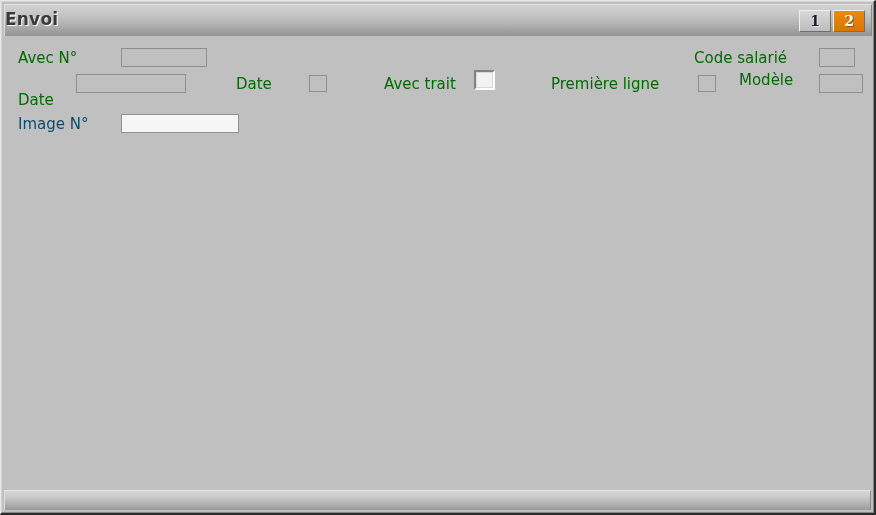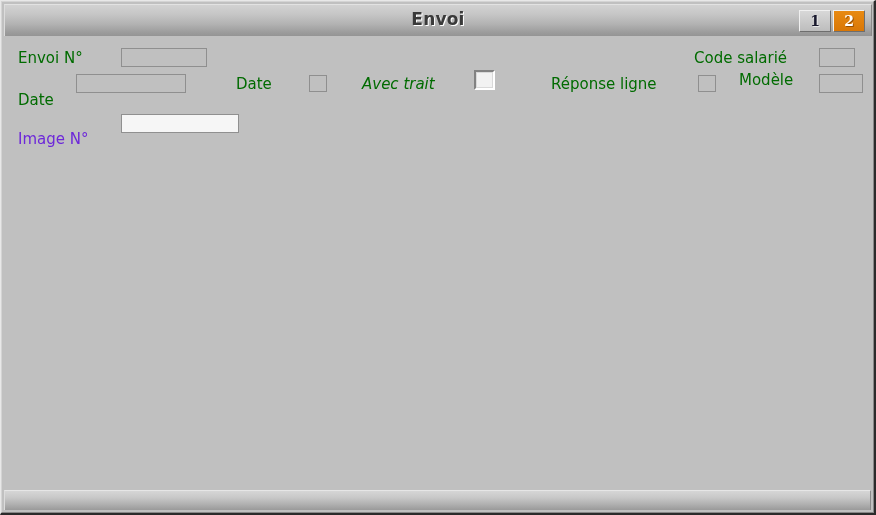--- a/index.html
+++ b/index.html
@@ -51,21 +51,21 @@
         #949494 100%);
     border-top: 1px solid #e2e2e2;
     border-left: 1px solid #dcdcdc;
     border-right: 1px solid #8a8a8a;
     box-sizing: border-box;
   }
   .title-text {
     position: absolute;
     left: 0; right: 0;
     top: 4px;
-    text-align: center;
+    text-align: left;
     font-size: 17px;
     font-weight: bold;
     color: #3a3a3a;
     text-shadow: 1px 1px 0 #ffffff;
     letter-spacing: 0.2px;
     font-family: "DejaVu Sans", sans-serif;
   }
 
   
   .tabs {
@@ -110,21 +110,21 @@
     background: #c0c0c0;
   }
 
   .lbl {
     position: absolute;
     font-size: 15px;
     white-space: nowrap;
     font-family: "DejaVu Sans", sans-serif;
   }
   .lbl.green  { color: #006b00; }
-  .lbl.navy   { color: #6d28d9; margin-top: 15px; }
+  .lbl.navy   { color: #0c4a6e; }
 
   
   .fld {
     position: absolute;
     box-sizing: border-box;
     background: #c0c0c0;
     border: 1px solid #8f8f8f;
   }
   
   .fld.active {
@@ -209,33 +209,33 @@
       <div class="title-text">Envoi</div>
 
       <div class="tabs">
         <div class="tab inactive">1</div>
         <div class="tab active">2</div>
       </div>
     </div>
 
     <div class="form-area">
 
-      <div class="lbl green" style="left:14px; top:12px;">Envoi N°</div>
+      <div class="lbl green" style="left:14px; top:12px;">Avec N°</div>
       <div class="fld" style="left:117px; top:11px; width:86px; height:19px;"></div>
 
       <div class="lbl green" style="left:14px; top:54px;">Date</div>
       <div class="fld" style="left:72px; top:37px; width:110px; height:19px;"></div>
 
       <div class="lbl green" style="left:232px; top:38px;">Date</div>
       <div class="cbox" style="left:305px; top:38px;"></div>
 
-      <div class="lbl green" style="left:358px; top:38px;font-style:italic;">Avec trait</div>
+      <div class="lbl green" style="left:380px; top:38px;">Avec trait</div>
       <div class="cbox enabled" style="left:470px; top:33px;"></div>
 
-      <div class="lbl green" style="left:547px; top:38px;">Réponse ligne</div>
+      <div class="lbl green" style="left:547px; top:38px;">Première ligne</div>
       <div class="cbox" style="left:694px; top:38px;"></div>
 
       <div class="lbl green" style="left:690px; top:12px;">Code salarié</div>
       <div class="fld" style="left:815px; top:11px; width:36px; height:19px;"></div>
 
       <div class="lbl green" style="left:735px; top:34px;">Modèle</div>
       <div class="fld" style="left:815px; top:37px; width:44px; height:19px;"></div>
 
 
       <div class="lbl navy" style="left:14px; top:78px;">Image N°</div>

